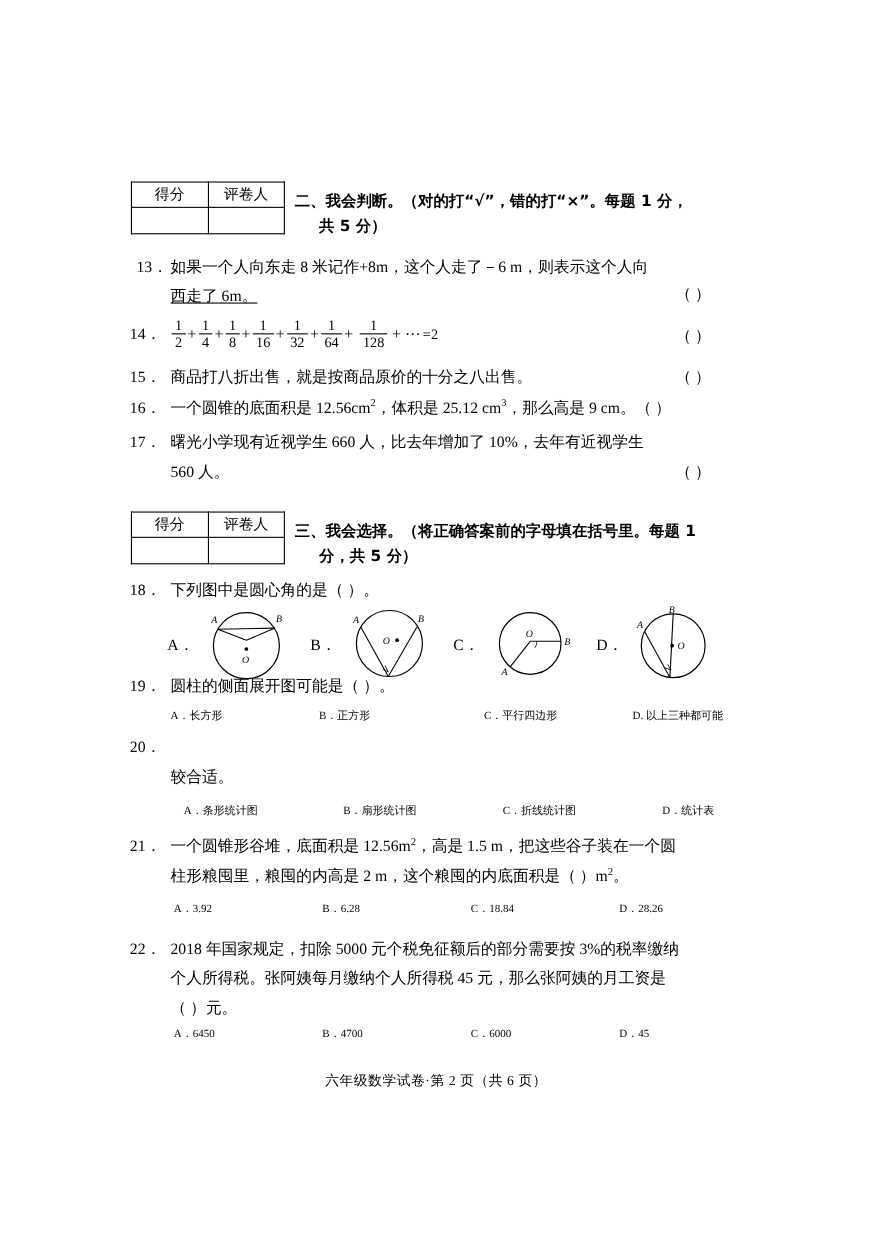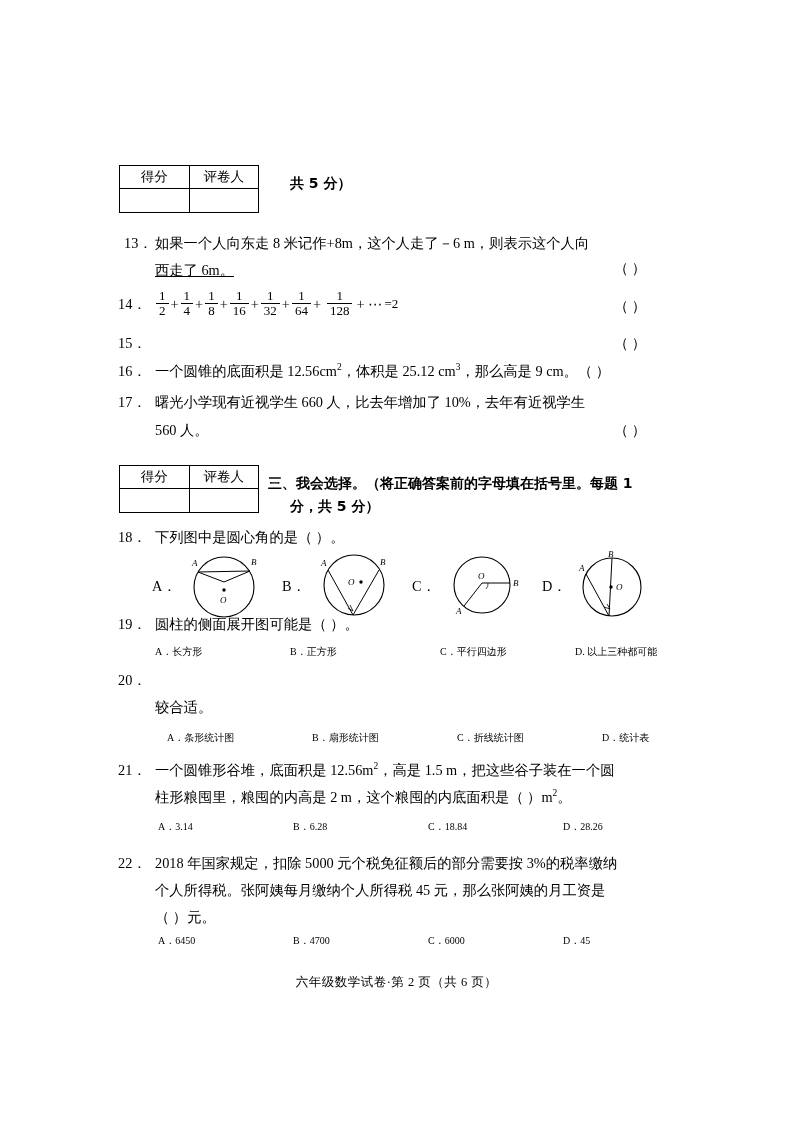--- a/index.html
+++ b/index.html
@@ -154,20 +154,21 @@
       <td>评卷人</td>
     </tr>
     <tr class="blank">
       <td></td>
       <td></td>
     </tr>
   </tbody>
     </table>
 
   <div class="section-head" style="left:268px; top:172px; width:420px;">
+    <span>二、我会判断。（对的打“√”，错的打“×”。每题 1 分，</span>
     <span class="ln2">共 5 分）</span>
   </div>
 
   <div class="qnum" style="left:124px; top:233px;">13．</div>
   <div class="q" style="left:155px; top:233px;">如果一个人向东走 8 米记作+8m，这个人走了－6 m，则表示这个人向</div>
   <div class="q" style="left:155px; top:260px;text-decoration:underline;">西走了 6m。</div>
   <div class="ans-paren" style="left:614px; top:258px;">（          ）</div>
 
   <div class="qnum" style="left:118px; top:294px;">14．</div>
   <div class="frac-row" style="left:155px; top:290px;">
@@ -204,20 +205,21 @@
     <span class="frac" style="margin-left:5px;">
       <span class="num">1</span>
       <span class="den">128</span>
     </span>
     <span class="op" style="margin-left:3px;">+ ⋯</span>
     <span class="op" style="font-size:13px;">=2</span>
   </div>
   <div class="ans-paren" style="left:614px; top:296px;">（          ）</div>
 
   <div class="qnum" style="left:118px; top:333px;">15．</div>
+  <div class="q" style="left:155px; top:333px;">商品打八折出售，就是按商品原价的十分之八出售。</div>
   <div class="ans-paren" style="left:614px; top:333px;">（          ）</div>
 
   <div class="qnum" style="left:118px; top:361px;">16．</div>
   <div class="q" style="left:155px; top:361px;">
     <span>一个圆锥的底面积是 12.56cm</span><sup>2</sup><span>，体积是 25.12 cm</span><sup>3</sup><span>，那么高是 9 cm。（          ）</span>
   </div>
 
   <div class="qnum" style="left:118px; top:392px;">17．</div>
   <div class="q" style="left:155px; top:392px;">曙光小学现有近视学生 660 人，比去年增加了 10%，去年有近视学生</div>
   <div class="q" style="left:155px; top:420px;">560 人。</div>
@@ -316,21 +318,21 @@
   </div>
 
   <div class="qnum" style="left:118px; top:760px;">21．</div>
   <div class="q" style="left:155px; top:760px;">
     <span>一个圆锥形谷堆，底面积是 12.56m</span><sup>2</sup><span>，高是 1.5 m，把这些谷子装在一个圆</span>
   </div>
   <div class="q" style="left:155px; top:787px;">
     <span>柱形粮囤里，粮囤的内高是 2 m，这个粮囤的内底面积是（          ）m</span><sup>2</sup><span>。</span>
   </div>
   <div class="optrow" style="left:158px; top:816px;">
-    <span class="opt" style="width:135px;">A．3.14</span><span class="opt" style="width:135px;">B．6.28</span><span class="opt" style="width:135px;">C．18.84</span><span class="opt">D．28.26</span>
+    <span class="opt" style="width:135px;">A．3.92</span><span class="opt" style="width:135px;">B．6.28</span><span class="opt" style="width:135px;">C．18.84</span><span class="opt">D．28.26</span>
   </div>
 
   <div class="qnum" style="left:118px; top:853px;">22．</div>
   <div class="q" style="left:155px; top:853px;">2018 年国家规定，扣除 5000 元个税免征额后的部分需要按 3%的税率缴纳</div>
   <div class="q" style="left:155px; top:880px;">个人所得税。张阿姨每月缴纳个人所得税 45 元，那么张阿姨的月工资是</div>
   <div class="q" style="left:155px; top:907px;">（          ）元。</div>
   <div class="optrow" style="left:158px; top:930px;">
     <span class="opt" style="width:135px;">A．6450</span><span class="opt" style="width:135px;">B．4700</span><span class="opt" style="width:135px;">C．6000</span><span class="opt">D．45</span>
   </div>
 

